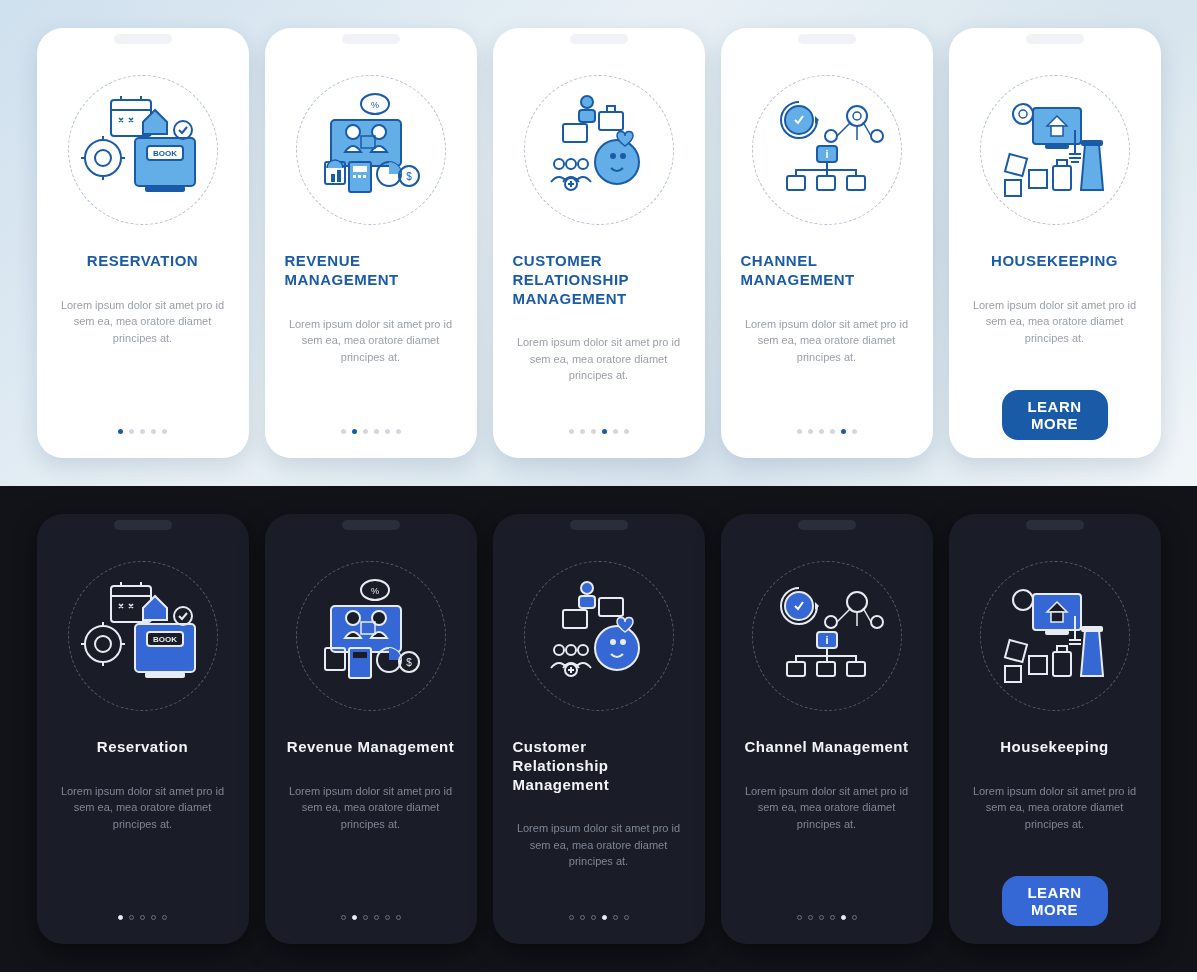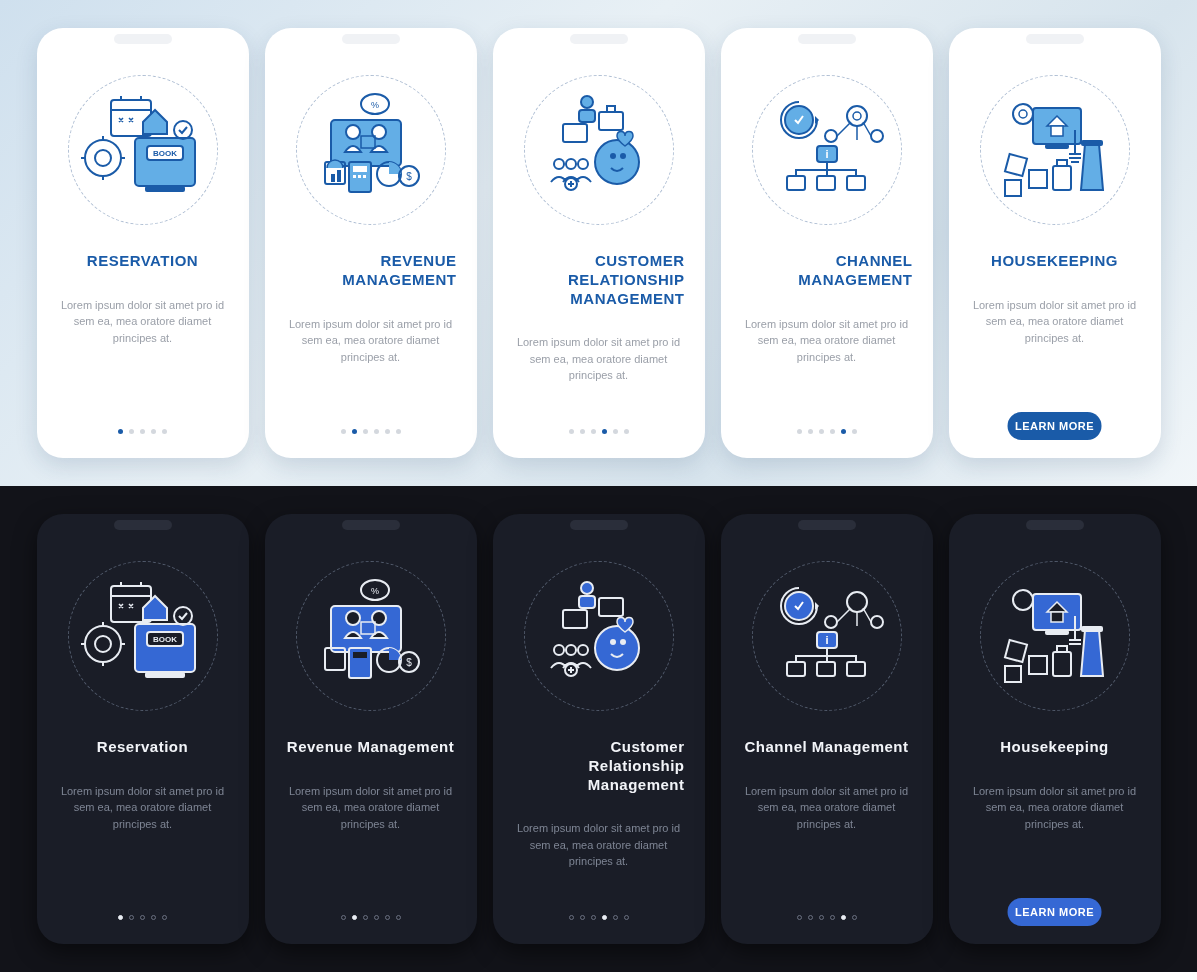--- a/index.html
+++ b/index.html
@@ -28,21 +28,21 @@
     position: relative;
   }
   .icon-circle {
     position: absolute; width: 150px; height: 150px; border-radius: 50%;
     border: 1.4px dashed rgba(100,130,170,0.5);
   }
   .dark .icon-circle { border-color: rgba(180,200,230,0.35); }
   .icon-svg { width: 140px; height: 140px; position: relative; z-index: 1; }
   .card-title {
     margin-top: 22px; font-size: 15px; font-weight: 700; letter-spacing: 0.5px;
-    text-align: right; line-height: 1.25; padding: 0 6px;
+    text-align: left; line-height: 1.25; padding: 0 6px;
   }
   .light .card-title { color: #1a5ba8; text-transform: uppercase; }
   .dark .card-title { color: #f2f4f8; }
   .card-desc {
     margin-top: 26px; font-size: 11px; line-height: 1.5; text-align: center;
     padding: 0 10px;
   }
   .light .card-desc { color: #9a9fa8; }
   .dark .card-desc { color: #7e8594; }
   .dots {
@@ -50,21 +50,21 @@
     display: flex; justify-content: center; gap: 6px;
   }
   .dot { width: 5px; height: 5px; border-radius: 50%; }
   .light .dot { background: #d4d8de; }
   .light .dot.active { background: #1a5ba8; }
   .dark .dot { border: 1px solid #6a7080; background: transparent; }
   .dark .dot.active { background: #e8ecf2; border-color: #e8ecf2; }
   .learn-btn {
     position: absolute; bottom: 18px; left: 50%; transform: translateX(-50%);
     padding: 8px 8px; border-radius: 16px; border: none;
-    font-size: 11px; font-weight: 600; letter-spacing: 0.5px; cursor: pointer;
+    font-size: 15px; font-weight: 600; letter-spacing: 0.5px; cursor: pointer;
   }
   .light .learn-btn { background: #1a5ba8; color: #fff; }
   .dark .learn-btn { background: #3568d4; color: #fff; }
 </style>
 </head>
 <body>
 
 <div class="section light-bg light">
   <div class="phone">
     <div class="icon-wrap">

